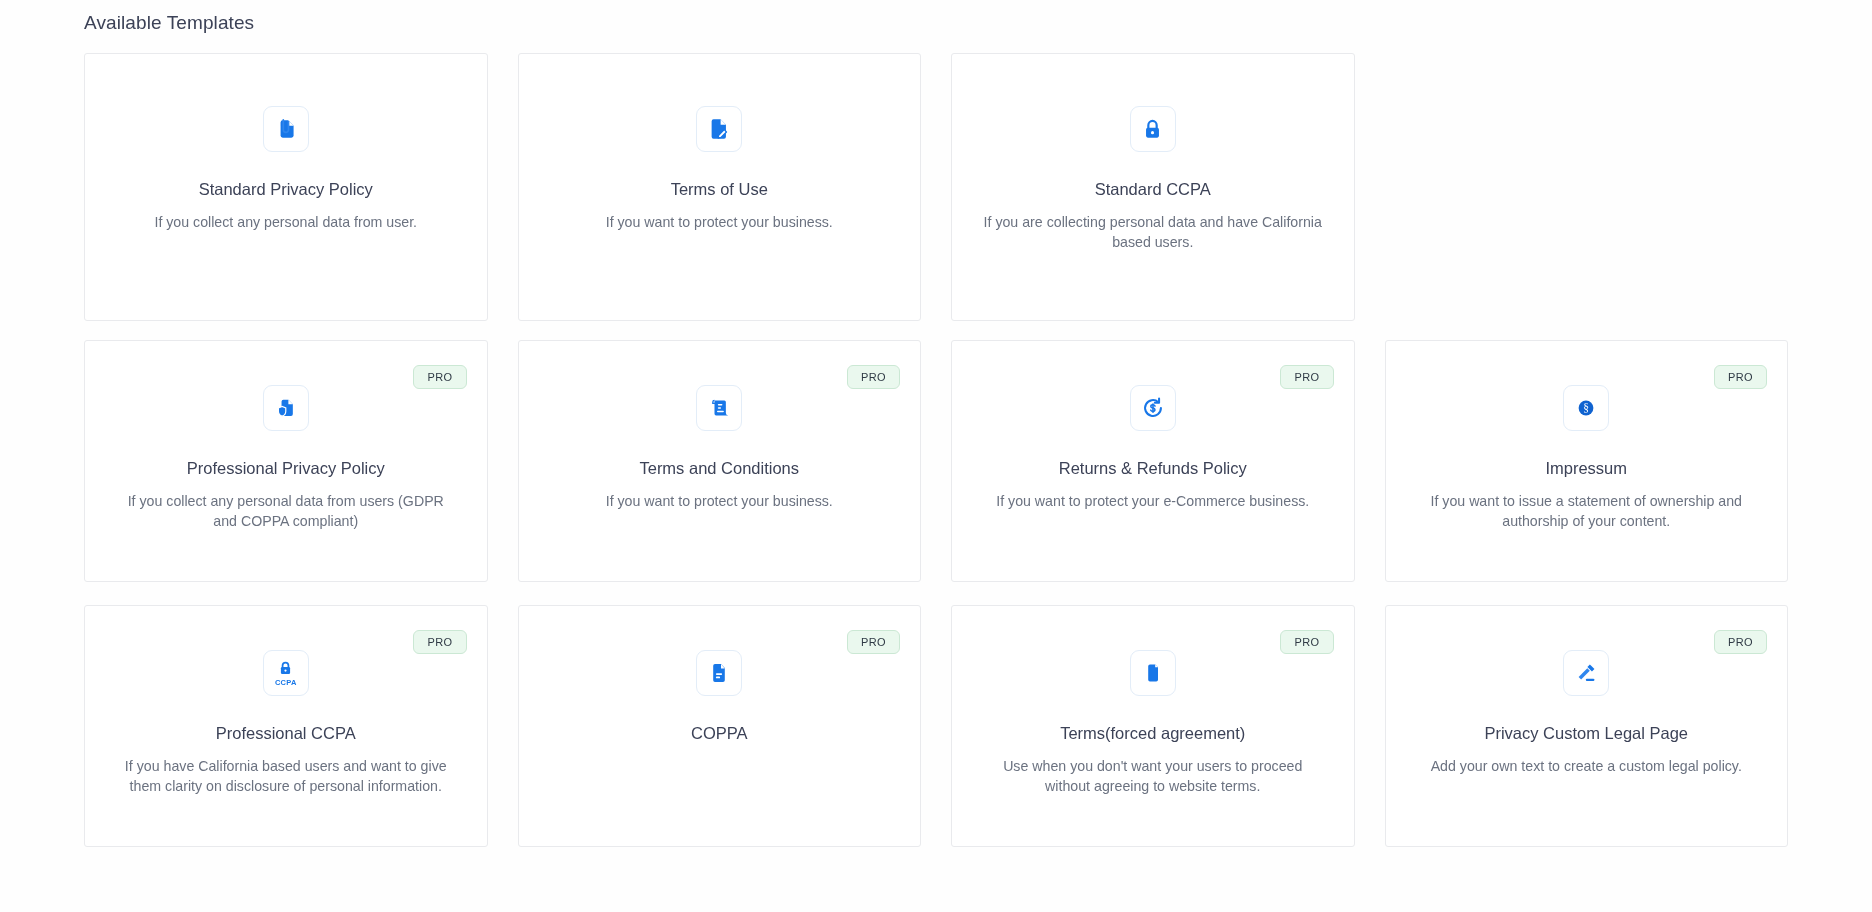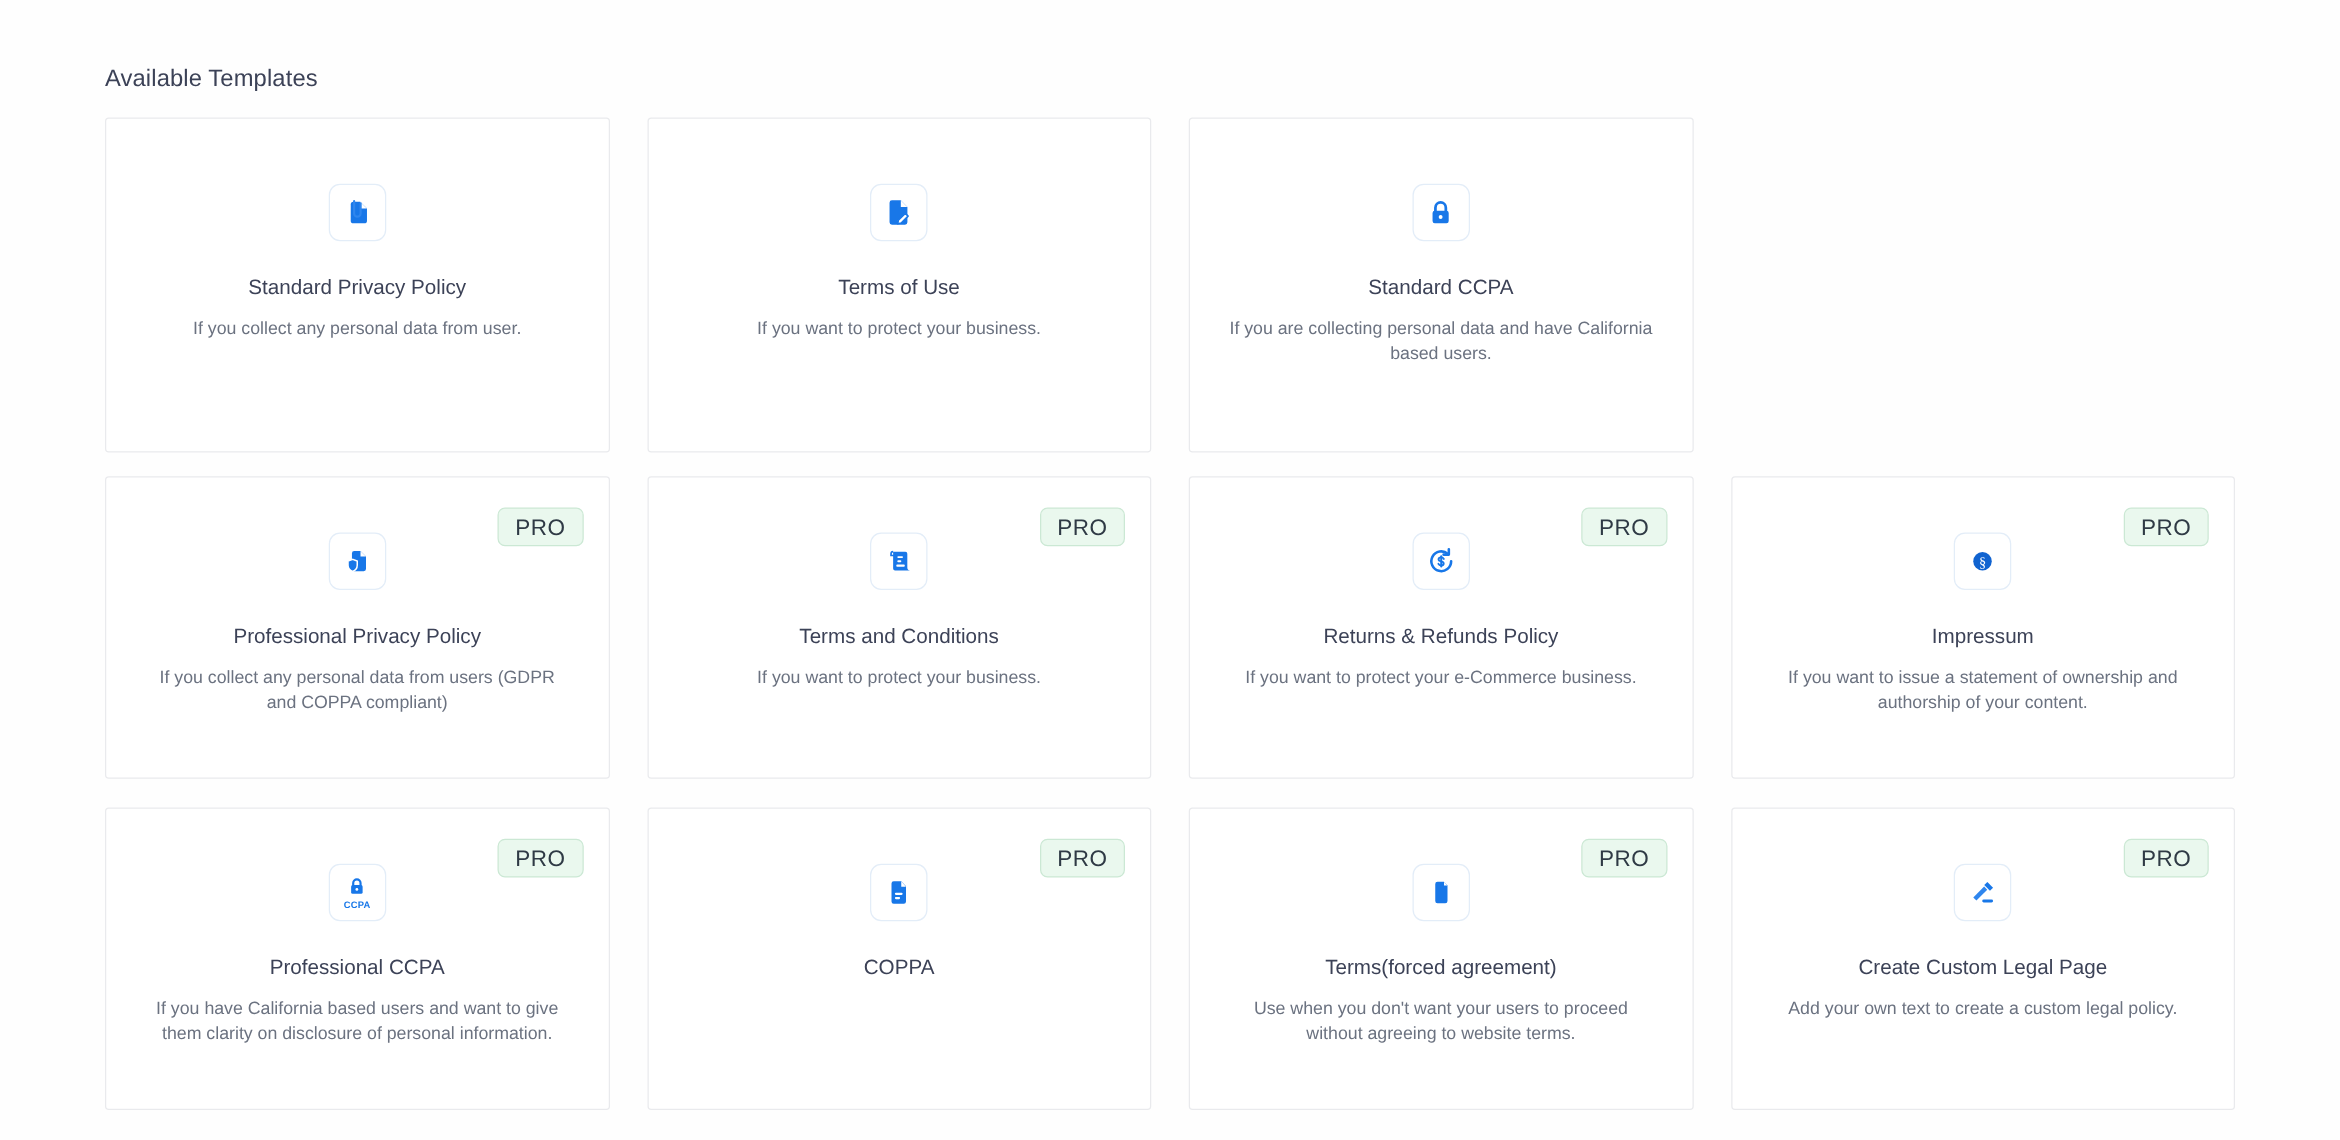--- a/index.html
+++ b/index.html
@@ -11,21 +11,21 @@
     overflow: hidden;
   }
   .page { padding: 0 84px; }
 
   .section-title {
     font-size: 19px;
     color: #3c4257;
     font-weight: 400;
     letter-spacing: 0.1px;
   }
-  .section-title.first { padding-top: 12px; margin-top: 41px; }
+  .section-title.first { padding-top: 12px; }
   .section-title.popular { padding-top: 56px; }
 
   .grid {
     display: grid;
     grid-template-columns: repeat(4, 1fr);
     column-gap: 30px;
     row-gap: 23px;
     margin-top: 19px;
   }
 
@@ -73,21 +73,21 @@
     max-width: 340px;
   }
 
   .pro-badge {
     position: absolute;
     top: 24px;
     right: 20px;
     background: #eaf8ee;
     border: 1px solid #cbe8d4;
     color: #2f3a45;
-    font-size: 18px;
+    font-size: 11px;
     letter-spacing: 0.4px;
     padding: 6px 13px 5px;
     border-radius: 6px;
     line-height: 1;
   }
 
   .ccpa-label {
     font-size: 7.5px;
     font-weight: bold;
     color: #1877e8;
@@ -250,18 +250,18 @@
 
     <div class="card compact">
       <div class="pro-badge">PRO</div>
       <div class="icon-box">
         <svg width="26" height="26" viewBox="0 0 24 24">
           <path d="M15.6 4.2l4.2 4.2-2.3 2.3-4.2-4.2z" fill="#1877e8"></path>
           <path d="M13.2 7.6l-8 8 2.3 2.3 8-8z" fill="#2f86ee"></path>
           <rect x="11.8" y="17.2" width="8" height="2.2" rx="1.1" fill="#1877e8"></rect>
         </svg>
       </div>
-      <div class="card-title">Create Custom Legal Page</div>
+      <div class="card-title">Privacy Custom Legal Page</div>
       <div class="card-desc">Add your own text to create a custom legal policy.</div>
     </div>
 
   </div>
 </div>
 
 </body></html>

